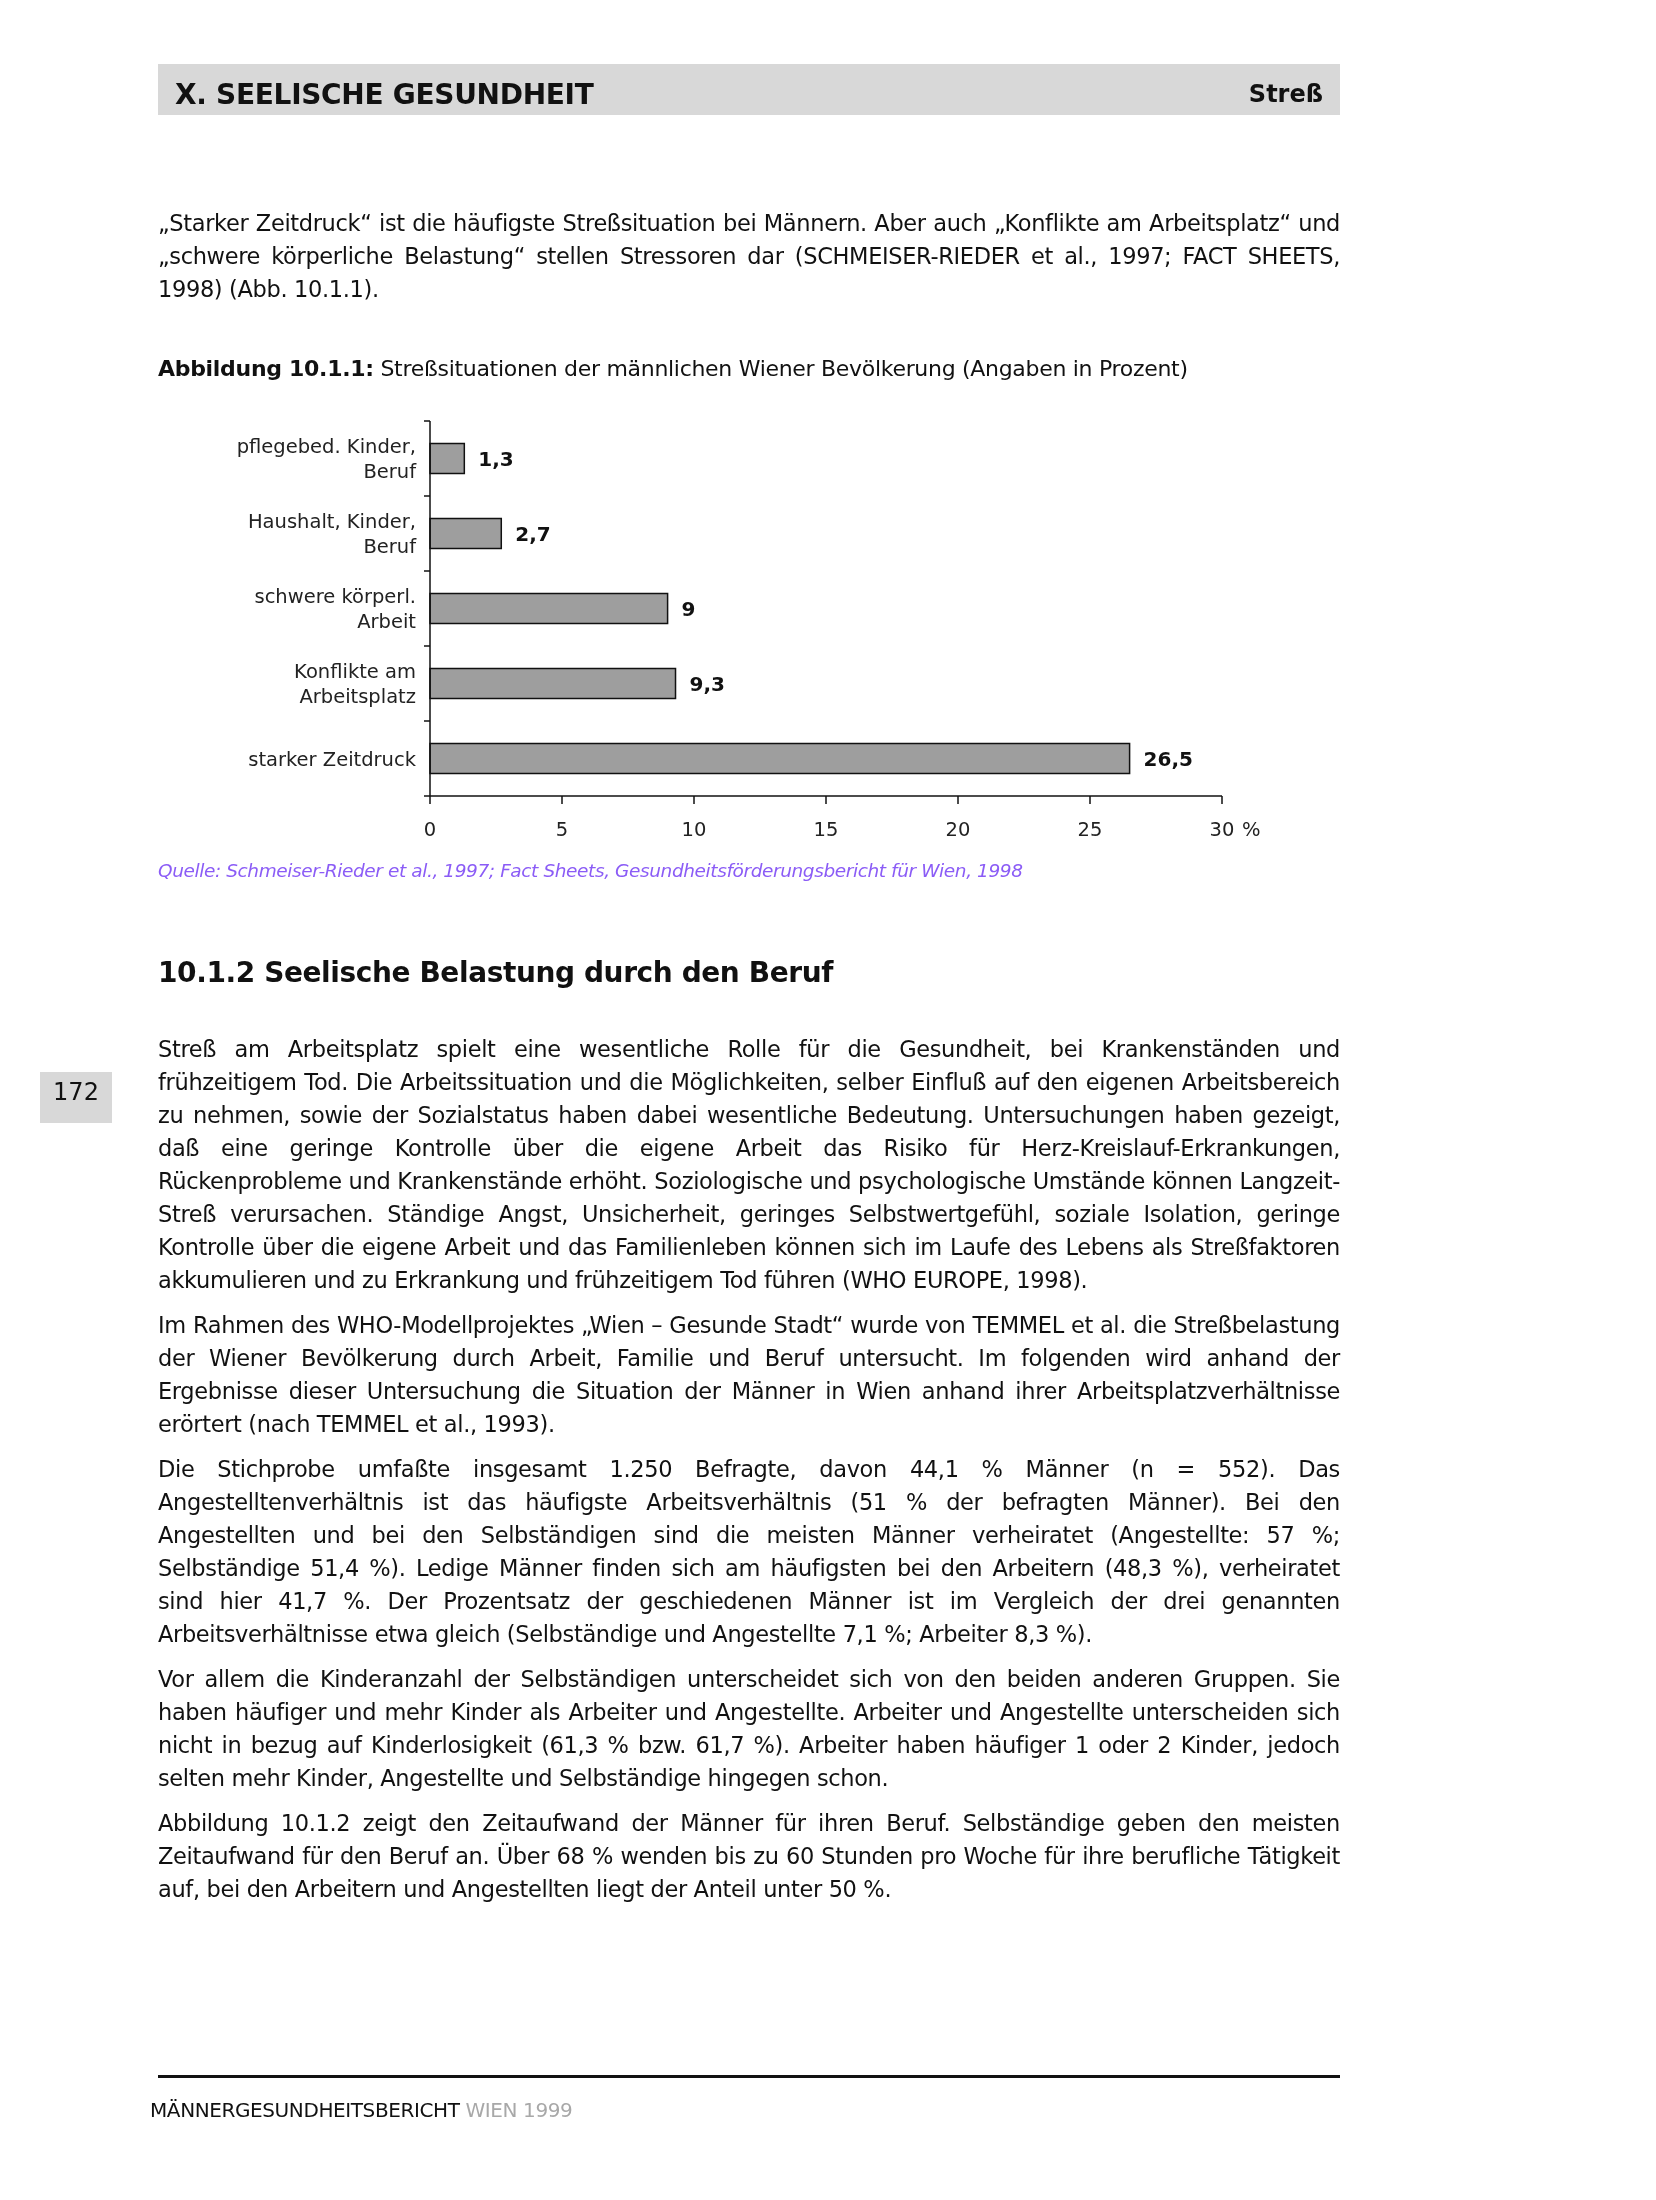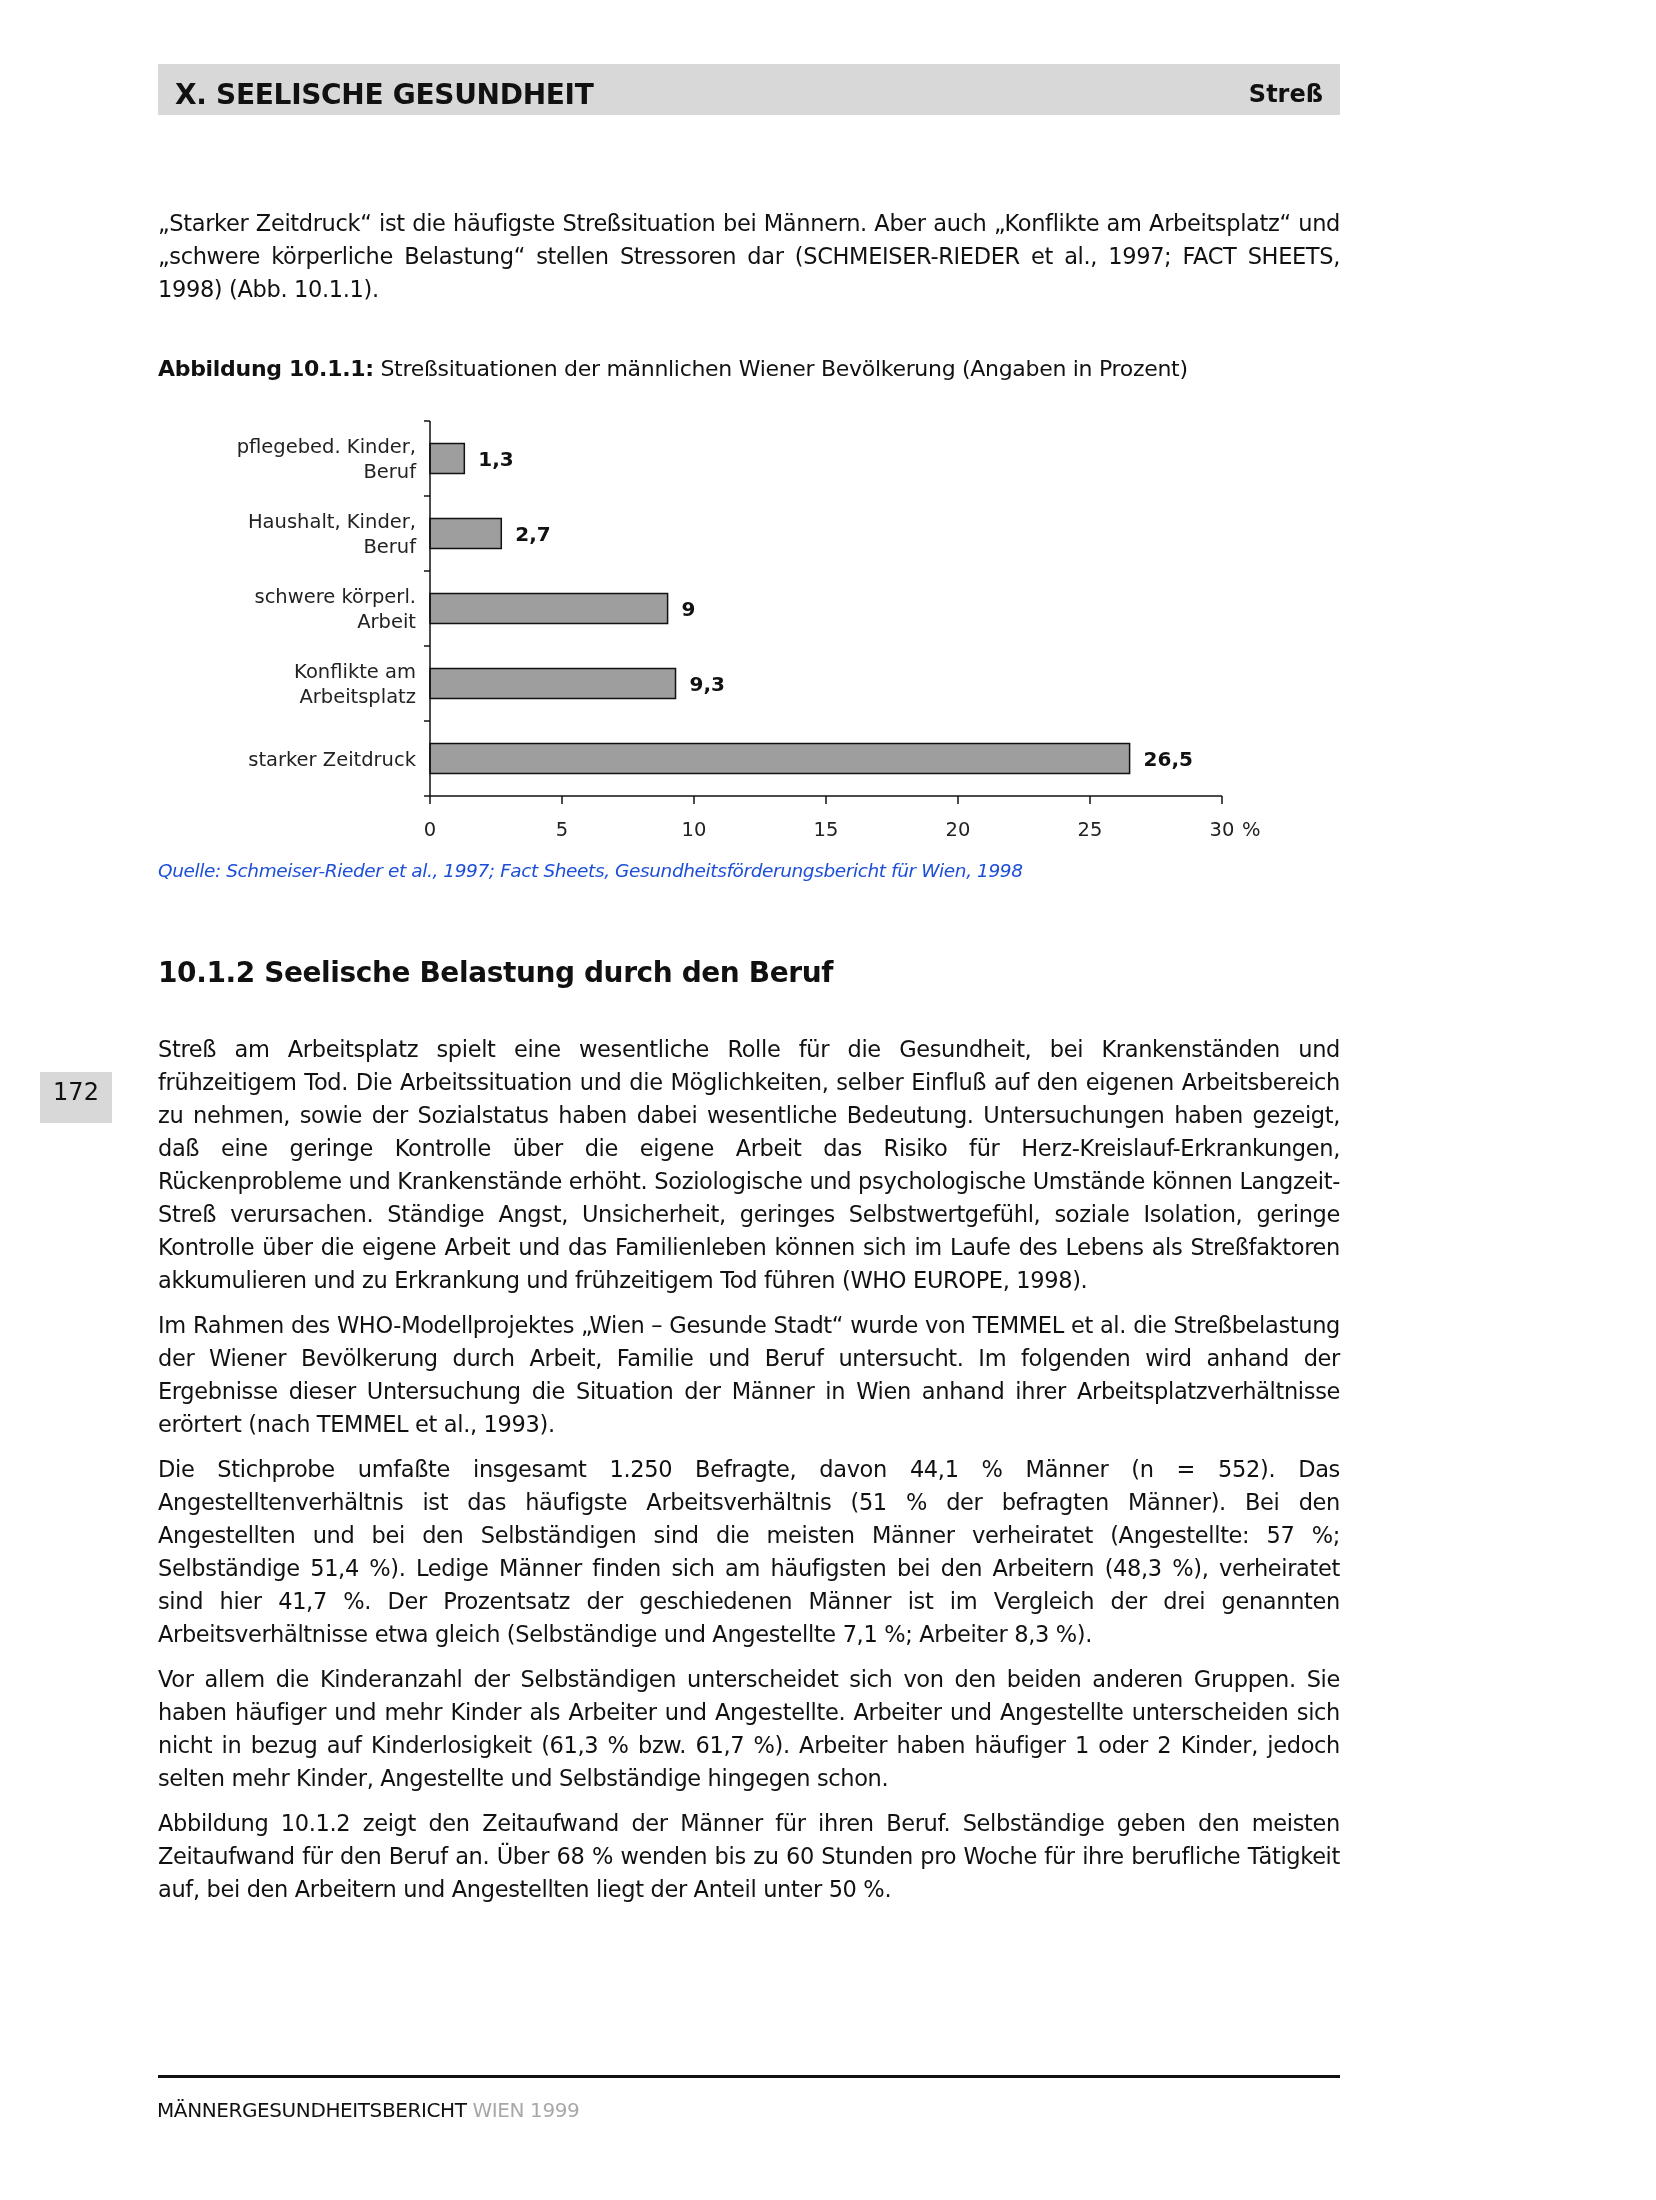--- a/index.html
+++ b/index.html
@@ -9,26 +9,26 @@
                 background:#d8d8d8; }
   .header-title { position:absolute; left:17px; top:14px; font-size:28px; font-weight:bold; letter-spacing:-0.3px; }
   .header-section { position:absolute; right:17px; top:16px; font-size:24px; font-weight:bold; }
   .text-block { position:absolute; left:158px; width:1182px; font-size:22.5px; line-height:33px;
                 text-align:justify; letter-spacing:-0.35px; }
   .text-block p { margin:0 0 12px 0; }
   .caption { position:absolute; left:158px; top:352px; font-size:22px; line-height:33px; letter-spacing:-0.3px; }
   .caption b { font-weight:bold; }
   .chart { position:absolute; left:0; top:0; width:1656px; height:900px; pointer-events:none; }
   .chart text { font-family:"DejaVu Sans", "Liberation Sans", sans-serif; }
-  .source { position:absolute; left:158px; top:860px; font-size:18.5px; font-style:italic; letter-spacing:-0.4px; color:#1d4ed8; }
+  .source { position:absolute; left:158px; top:860px; font-size:18.5px; font-style:italic; letter-spacing:-0.4px; color:#8b5cf6; }
   .section-heading { position:absolute; left:158px; top:956px; font-size:28px; font-weight:bold; letter-spacing:-0.4px; }
   .page-number { position:absolute; left:40px; top:1072px; width:72px; height:51px; background:#d8d8d8;
                  font-size:24px; text-align:center; line-height:41px; }
   .footer-rule { position:absolute; left:158px; top:2075px; width:1182px; height:3px; background:#111; }
-  .footer-text { position:absolute; left:157px; top:2098px; font-size:20px; letter-spacing:-0.4px; }
+  .footer-text { position:absolute; left:150px; top:2098px; font-size:20px; letter-spacing:-0.4px; }
   .footer-text .muted { color:#a8a8a8; }
 </style>
 </head>
 <body>
 
 <div class="header-bar">
   <span class="header-title">X. SEELISCHE GESUNDHEIT</span>
   <span class="header-section">Streß</span>
 </div>
 

